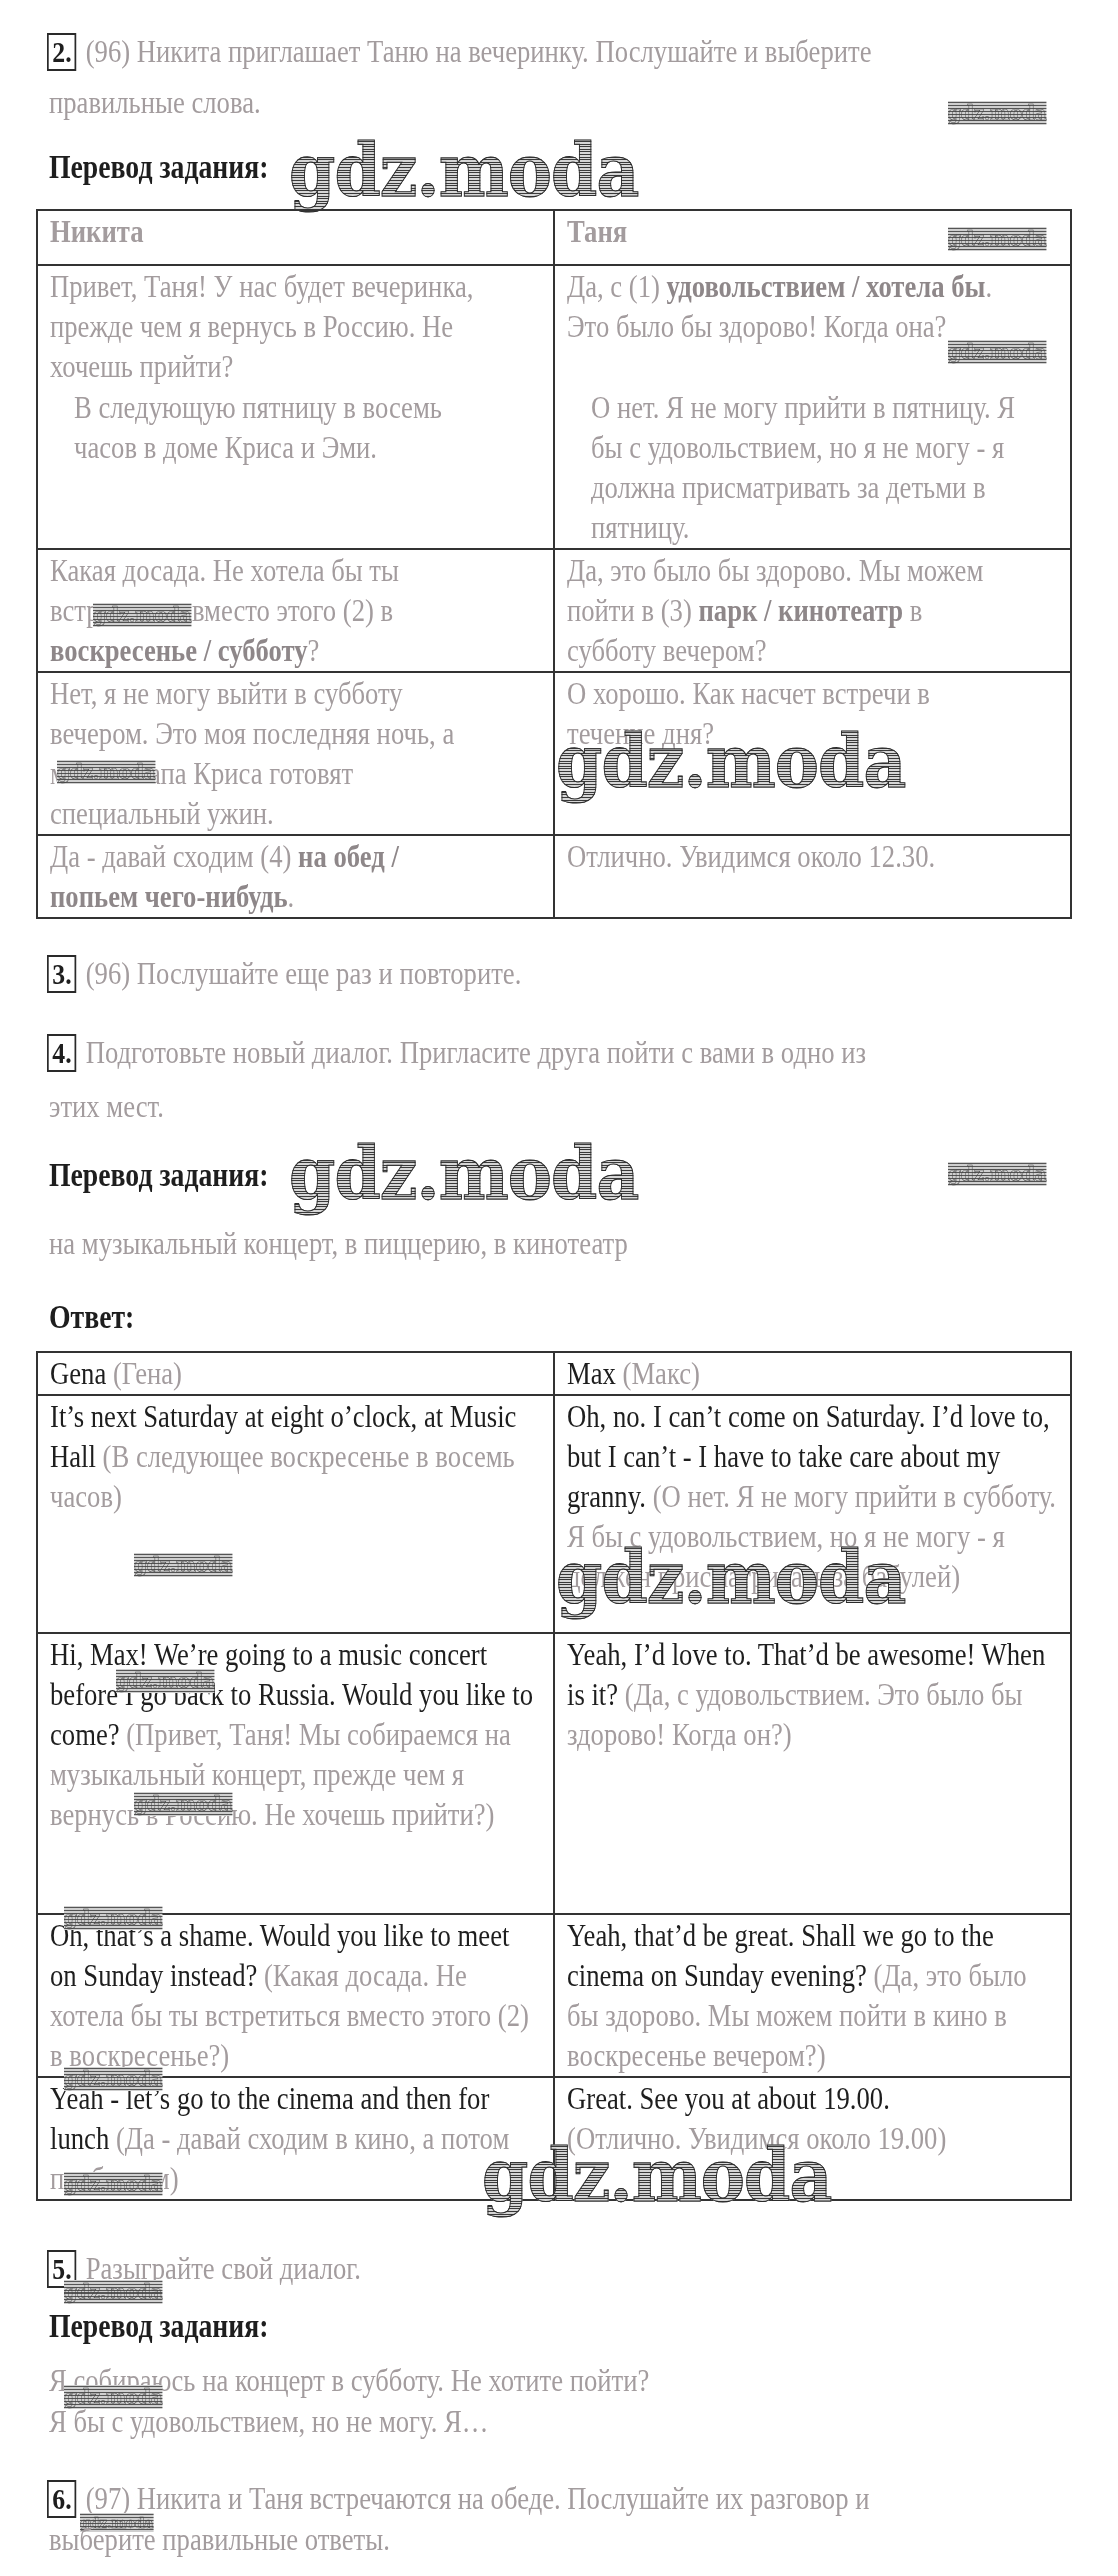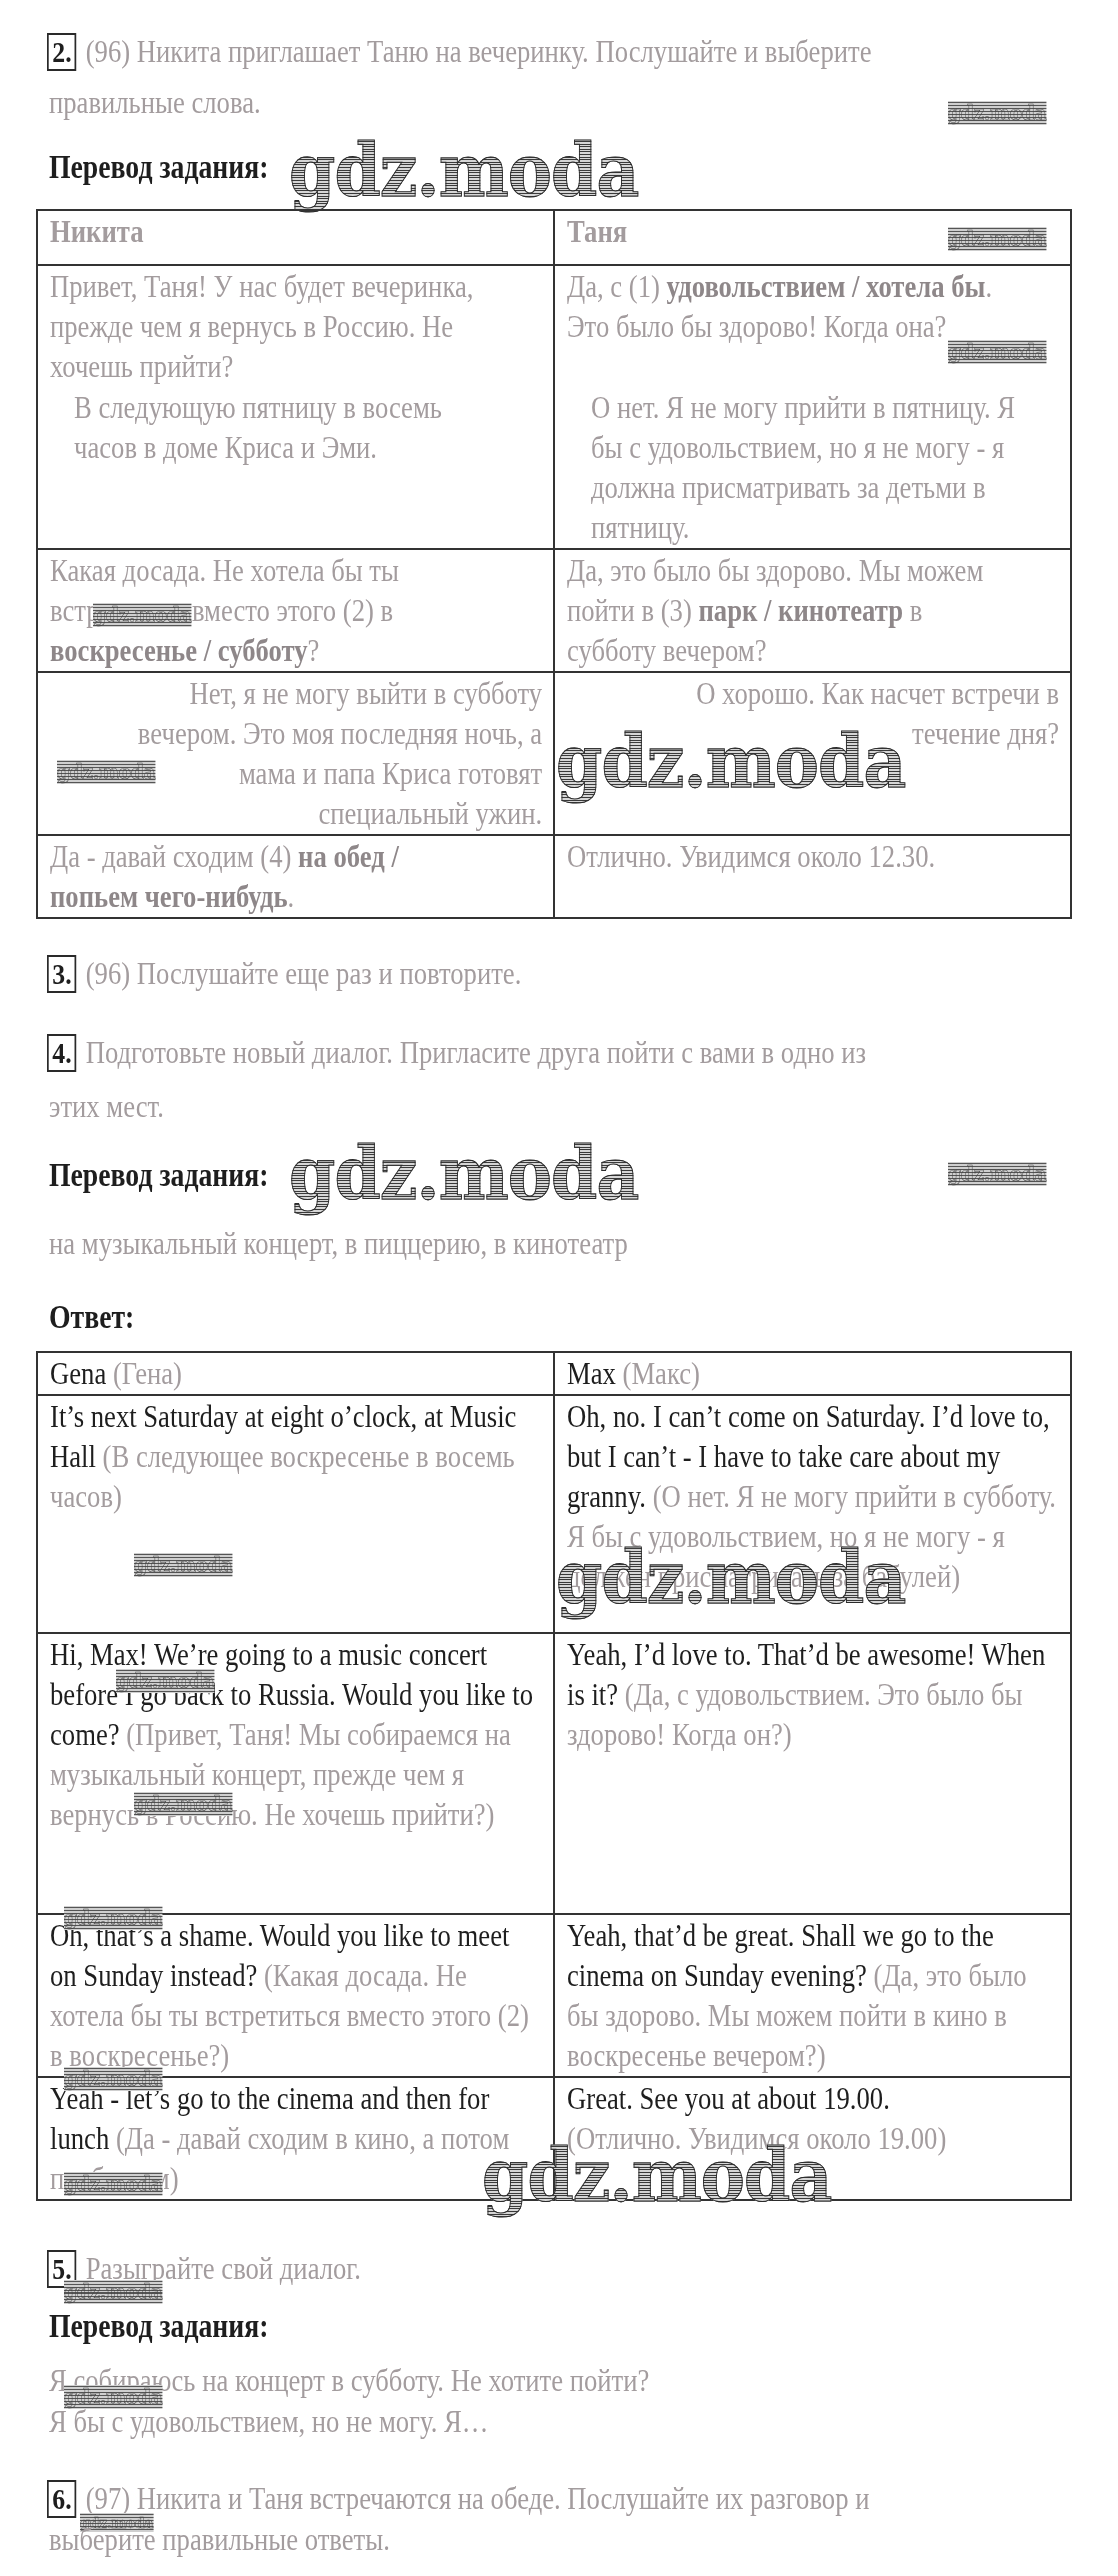--- a/index.html
+++ b/index.html
@@ -111,21 +111,21 @@
     </div>
         </td>
     <td class="gray">
           <div class="cell">
       <div>Да, это было бы здорово. Мы можем</div>
       <div><span>пойти в (3) </span><b class="ans">парк / кинотеатр</b><span> в</span></div>
       <div>субботу вечером?</div>
     </div>
         </td>
   </tr>
-  <tr style="height:162px;text-align:right;">
+  <tr style="height:162px;">
     <td class="gray">
           <div class="cell">
       <div>Нет, я не могу выйти в субботу</div>
       <div>вечером. Это моя последняя ночь, а</div>
       <div>мама и папа Криса готовят</div>
       <div>специальный ужин.</div>
     </div>
         </td>
     <td class="gray">
           <div class="cell">

